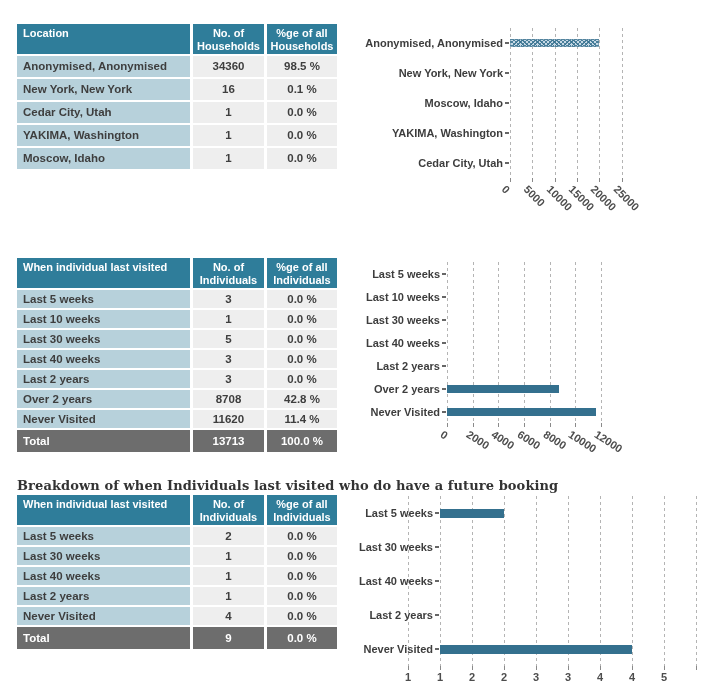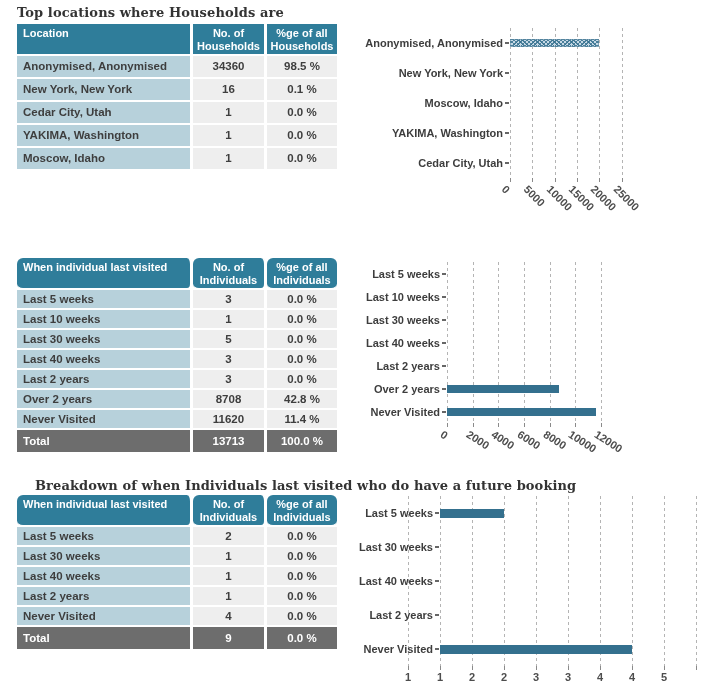--- a/index.html
+++ b/index.html
@@ -32,21 +32,21 @@
     font-size:11.5px;font-weight:bold;color:#3e3e3e;line-height:13px;
     padding:0 2px;vertical-align:middle;
     border-right:3px solid #ffffff;border-bottom:2px solid #ffffff;
     background:#eeeeee;text-align:center;
   }
   .tbl td:first-child{background:#b7d1db;text-align:left;padding-left:6px;}
   .tbl td:last-child{border-right:none;}
   .tbl tr.total td{background:#6d6d6d;color:#ffffff;}
   .t1 th{height:29px;margin-left:10px;}
   .t1 td{height:23px;}
-  .t23 th{height:20px;border-radius:6px;}
+  .t23 th{height:20px;}
   .t23 td{height:20px;}
   .t23 tr.total td{height:22px;border-bottom:none;}
 
   .chart{position:absolute;}
   .gridline{
     position:absolute;width:1px;
     background-image:repeating-linear-gradient(to bottom,#b4b4b4 0 3px,transparent 3px 6px);
   }
   .xtickdash{position:absolute;width:1px;height:4px;background:#8a8a8a;}
   .ytickdash{position:absolute;width:4px;height:2px;background:#666666;}
@@ -65,21 +65,20 @@
       repeating-linear-gradient(45deg,rgba(52,112,142,0.85) 0 1px,transparent 1px 3px),
       repeating-linear-gradient(-45deg,rgba(52,112,142,0.85) 0 1px,transparent 1px 3px);
     border:1px solid rgba(90,135,160,0.6);box-sizing:border-box;
   }
 </style>
 </head>
 <body>
 
 <div class="page">
 
-  <h2 class="section-title" style="left:17px;top:5px;">Top locations where Households are</h2>
   <table class="tbl t1" style="left:17px;top:24px;">
       <colgroup>
         <col style="width: 176px;">
         <col style="width: 74px;">
         <col style="width: 70px;">
       </colgroup>
       <thead>
         <tr>
           <th>Location</th>
           <th>No. of
@@ -239,21 +238,21 @@
       <div class="cat-label" style="top: 118.5px; right: 262px;">Last 2 years</div>
       <div class="ytickdash" style="left: 82px; top: 124.5px;"></div>
       <div class="cat-label" style="top: 141.5px; right: 262px;">Over 2 years</div>
       <div class="ytickdash" style="left: 82px; top: 147.5px;"></div>
       <div class="bar" style="left: 87px; top: 144.5px; width: 111.731px; height: 8px;"></div>
       <div class="cat-label" style="top: 164.5px; right: 262px;">Never Visited</div>
       <div class="ytickdash" style="left: 82px; top: 170.5px;"></div>
       <div class="bar" style="left: 87px; top: 167.5px; width: 149.094px; height: 8px;"></div>
     </div>
 
-  <h2 class="section-title" style="left:35px;top:478px;">Breakdown of when Individuals last visited who do have a future booking</h2>
+  <h2 class="section-title" style="left:17px;top:478px;">Breakdown of when Individuals last visited who do have a future booking</h2>
   <table class="tbl t23" style="left:17px;top:495px;">
       <colgroup>
         <col style="width: 176px;">
         <col style="width: 74px;">
         <col style="width: 70px;">
       </colgroup>
       <thead>
         <tr>
           <th>When individual last visited</th>
           <th>No. of

